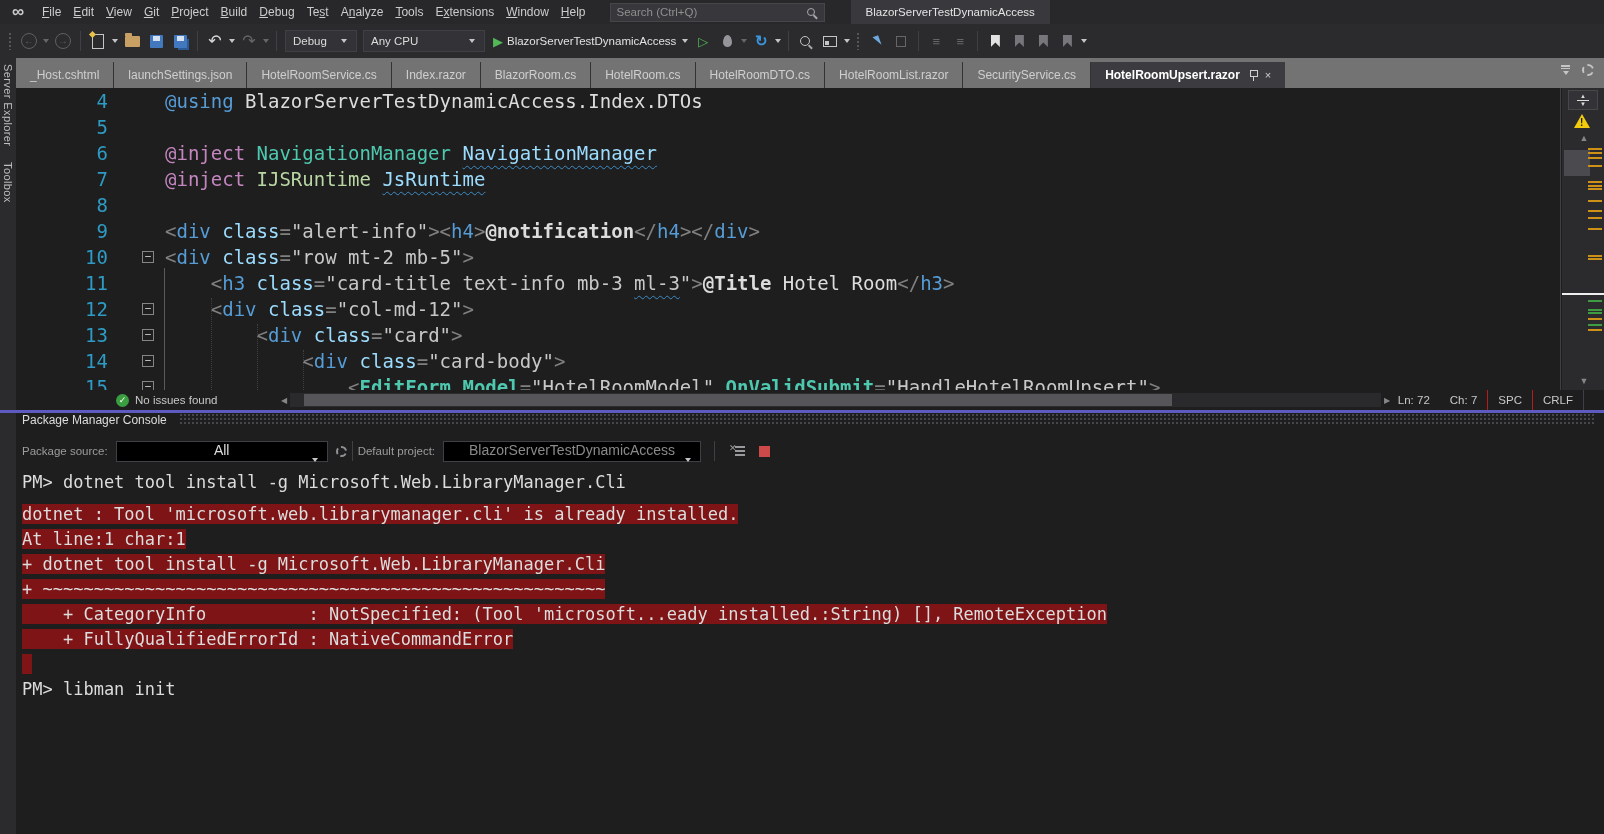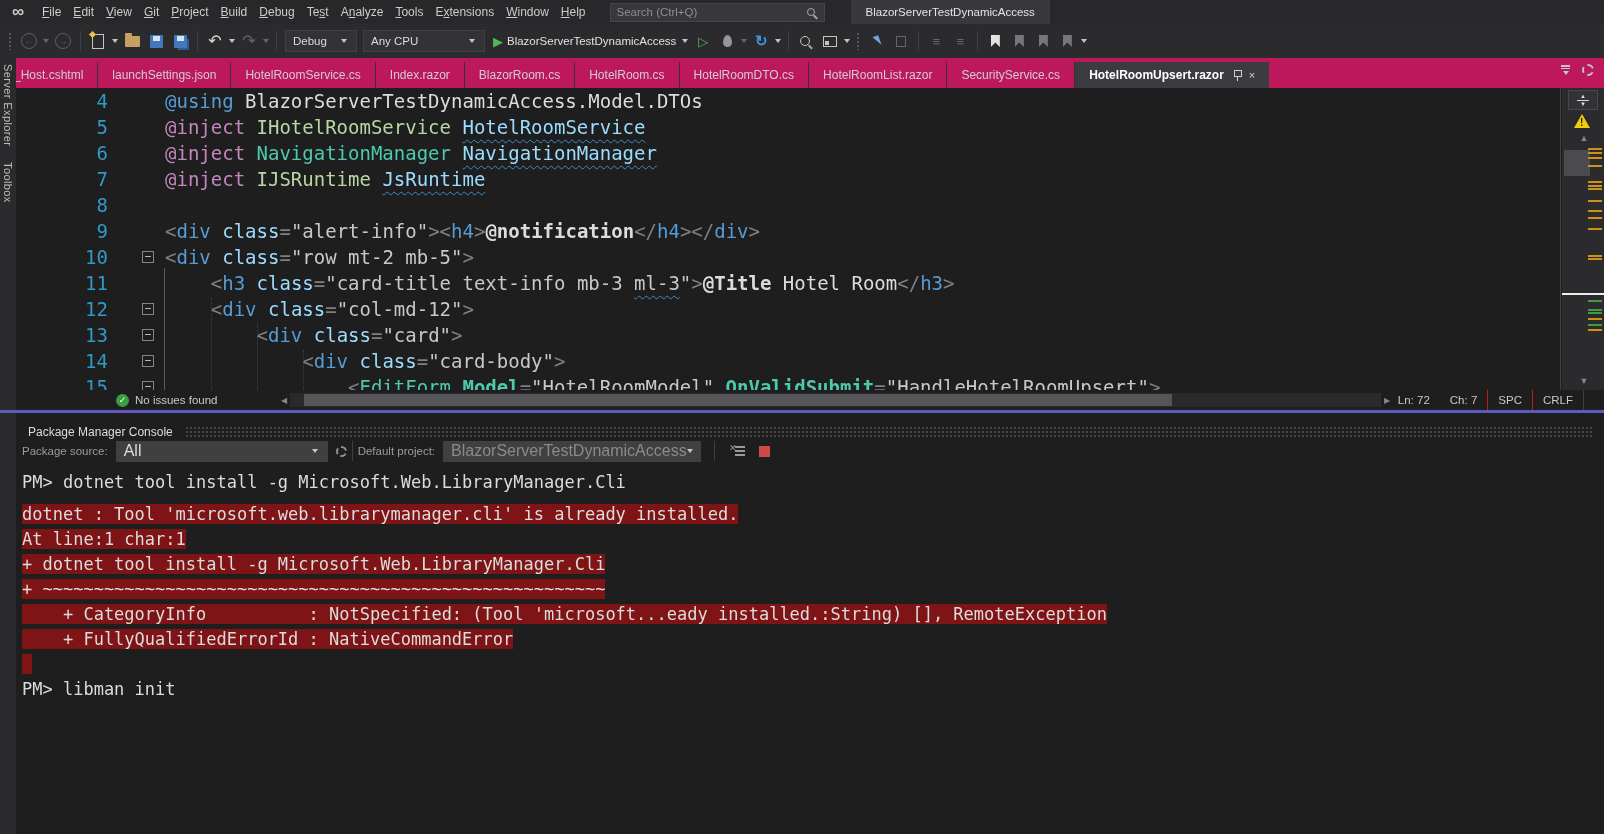--- a/index.html
+++ b/index.html
@@ -43,21 +43,21 @@
   .ch-restart{font-size:15px;color:#3A96DD;font-weight:bold;}
   .i-browse{width:14px;height:11px;border:1px solid #C5C5C5;position:relative;display:inline-block;}
   .i-browse::before{content:'';position:absolute;width:4px;height:4px;background:#C5C5C5;left:1px;bottom:1px;}
   .i-cursor{width:0;height:0;border-top:10px solid #6FA8DC;border-left:6px solid transparent;transform:rotate(-20deg);display:inline-block;}
   .i-rect{width:10px;height:11px;border:1px solid #66666A;display:inline-block;}
   .ch-dis{color:#66666A;font-size:13px;}
   .i-bm{width:9px;height:12px;display:inline-block;clip-path:polygon(0 0,100% 0,100% 100%,50% 62%,0 100%);}
   .bm-on{background:#E2E2E2;} .bm-off{background:#77777B;}
 
   
-  .tabbar{position:absolute;top:58px;left:0;right:0;height:30px;background:#be185d;display:flex;align-items:flex-end;}
+  .tabbar{position:absolute;top:58px;left:16px;right:0;height:30px;background:#737373;display:flex;align-items:flex-end;}
   .tab{height:26px;display:flex;align-items:center;padding:0 14px;font-size:12px;color:#CFCFCF;white-space:nowrap;cursor:default;}
   .tab:not(.active){border-right:1px solid #333337;}
   .tab.active{background:#3C3C40;color:#FFFFFF;font-weight:bold;}
   .tab-close{margin-left:7px;font-size:11px;color:#D0D0D0;font-weight:normal;}
   .pin{width:9px;height:11px;margin-left:9px;position:relative;display:inline-block;}
   .pin::before{content:'';position:absolute;width:6px;height:5px;border:1px solid #CFCFCF;top:0;left:1px;}
   .pin::after{content:'';position:absolute;width:1px;height:4px;background:#CFCFCF;bottom:0;left:4px;}
   .tab-extras{position:absolute;right:10px;top:6px;display:flex;align-items:center;gap:12px;}
   .i-filelist{display:flex;flex-direction:column;align-items:center;gap:1px;}
   .i-filelist .bar{width:9px;height:1.5px;background:#C5C5C5;}
@@ -72,21 +72,21 @@
   
   .editor{position:absolute;top:88px;left:16px;right:0;height:302px;background:#1E1E1E;overflow:hidden;}
   .cl{display:flex;height:26px;line-height:26px;font-family:"DejaVu Sans Mono",monospace;font-size:19px;white-space:pre;}
   .ln-num{width:100px;padding-right:8px;text-align:right;color:#2E9BC4;flex:none;}
   .fold{width:36px;flex:none;position:relative;}
   .fold-box{position:absolute;left:26px;top:7px;width:12px;height:12px;border:1px solid #858585;background:#1E1E1E;color:#C5C5C5;font-size:11px;line-height:9px;text-align:center;}
   .code-text{padding-left:13px;}
   .s-kb{color:#569CD6;} .s-kp{color:#C586C0;} .s-pl{color:#DCDCDC;} .s-if{color:#B8D7A3;}
   .s-cl{color:#4EC9B0;} .s-pr{color:#9CDCFE;} .s-dl{color:#808080;} .s-tg{color:#569CD6;}
   .s-at{color:#9CDCFE;} .s-vl{color:#C8C8C8;} .s-bw{color:#DCDCDC;font-weight:bold;}
-  .s-ba{color:#4EC9B0;font-weight:bold;} .s-b{font-weight:normal;}
+  .s-ba{color:#4EC9B0;font-weight:bold;} .s-b{font-weight:bold;}
   .s-sq{text-decoration:underline;text-decoration-style:wavy;text-decoration-color:#3E8CC7;text-decoration-thickness:1px;text-underline-offset:5px;}
   .fold-connector{position:absolute;left:148px;top:180px;width:1px;height:122px;background:#5A5A5A;}
   .iguide{position:absolute;width:1px;border-left:1px dotted #404040;}
 
   
   .vs-divider{position:absolute;left:1544px;top:0;height:302px;width:1px;background:#3F3F46;}
   .vtrack{position:absolute;left:1546px;top:0;width:42px;height:302px;background:#2B2B2E;}
   .split-handle{position:absolute;left:1552px;top:2px;width:30px;height:20px;background:#333337;border:1px solid #47474B;display:flex;flex-direction:column;align-items:center;justify-content:center;color:#DCDCDC;}
   .split-handle .tiny{font-size:6px;line-height:5px;}
   .split-handle .line{width:12px;height:1px;background:#DCDCDC;margin:1px 0;}
@@ -111,24 +111,24 @@
   .pos-cells{position:absolute;right:20px;top:0;height:20px;display:flex;align-items:center;}
   .pos-cells .cell{padding:0 10px;line-height:20px;}
   .cell.bordered{border-left:1px solid #b91c1c;}
   .cell.last{border-right:1px solid #3F3F46;}
 
   
   .splitter{position:absolute;top:410px;left:0;width:1604px;height:3px;background:#5D5BC0;z-index:6;}
 
   
   .pmc{position:absolute;top:413px;left:16px;right:0;bottom:0;background:#1E1E1E;}
-  .pmc-header{height:26px;display:flex;align-items:flex-end;padding:0 10px 0 12px;color:#DCDCDC;font-size:12px;}
+  .pmc-header{height:26px;display:flex;align-items:flex-start;padding:0 10px 0 6px;color:#DCDCDC;font-size:12px;}
   .pmc-dots{flex:1;height:13px;margin-left:12px;background-image:radial-gradient(#47474B 1px,transparent 1.2px);background-size:4px 4px;}
   .pmc-toolbar{height:24px;display:flex;align-items:center;font-size:11.5px;color:#9C9C9C;padding-left:6px;}
-  .pmc-dd{background:#404040;border:1px solid #3F3F46;height:21px;display:flex;align-items:center;font-size:16px;padding:0 7px;margin:0 8px;}
+  .pmc-dd{background:#000000;border:1px solid #3F3F46;height:21px;display:flex;align-items:center;font-size:14px;padding:0 7px;margin:0 8px;flex-direction:column;}
   .pmc-dd .val{color:#DCDCDC;} .pmc-dd .val.dim{color:#8A8A8A;}
   .pmc-dd .cdown{margin-left:auto;}
   .dd-source{width:212px;} .dd-project{width:258px;}
   .i-clear{position:relative;width:15px;height:12px;display:inline-block;margin-left:10px;}
   .i-clear .l{position:absolute;right:0;width:10px;height:1.5px;background:#9A9A9E;}
   .i-clear .l1{top:1px;} .i-clear .l2{top:5px;} .i-clear .l3{top:9px;}
   .i-clear .x{position:absolute;left:-1px;top:-2px;color:#9A9A9E;font-size:9px;}
   .i-stop{width:11px;height:11px;background:#CE4A4A;display:inline-block;margin-left:14px;}
   .pmc-out{padding:7px 0 0 6px;font-family:"DejaVu Sans Mono",monospace;font-size:17px;line-height:25px;color:#DCDCDC;white-space:pre;}
   .pmc-line:first-child{margin-bottom:7px;}
@@ -303,22 +303,22 @@
         <span class="bar"></span>
           <span class="bar"></span>
           <span class="cdown" style="margin:1px 0 0;"></span>
       </span>
       <span class="gear"></span>
     </div>
   </div>
 
   <div class="editor">
     <div>
-        <div class="cl"><span class="ln-num">4</span><span class="fold"></span><span class="code-text"><span class="s-kb">@using</span><span class="s-pl"> BlazorServerTestDynamicAccess.Model.DTOs</span></span></div>
-        <div class="cl"><span class="ln-num">5</span><span class="fold"></span><span class="code-text"><span class="s-kp">@inject</span><span class="s-pl"> </span><span class="s-if">IHotelRoomService</span><span class="s-pl"> </span><span class="s-pr s-sq">HotelRoomService</span></span></div>
+        <div class="cl"><span class="ln-num">4</span><span class="fold"></span><span class="code-text"><span class="s-kb">@using</span><span class="s-pl"> BlazorServerTestDynamicAccess.Index.DTOs</span></span></div>
+        <div class="cl"><span class="ln-num">5</span><span class="fold"></span></div>
         <div class="cl"><span class="ln-num">6</span><span class="fold"></span><span class="code-text"><span class="s-kp">@inject</span><span class="s-pl"> </span><span class="s-cl">NavigationManager</span><span class="s-pl"> </span><span class="s-pr s-sq">NavigationManager</span></span></div>
         <div class="cl"><span class="ln-num">7</span><span class="fold"></span><span class="code-text"><span class="s-kp">@inject</span><span class="s-pl"> </span><span class="s-if">IJSRuntime</span><span class="s-pl"> </span><span class="s-pr s-sq">JsRuntime</span></span></div>
         <div class="cl"><span class="ln-num">8</span><span class="fold"></span><span class="code-text"></span></div>
         <div class="cl"><span class="ln-num">9</span><span class="fold"></span><span class="code-text"><span class="s-dl">&lt;</span><span class="s-tg">div</span><span class="s-pl"> </span><span class="s-at">class</span><span class="s-dl">=</span><span class="s-vl">"alert-info"</span><span class="s-dl">&gt;&lt;</span><span class="s-tg">h4</span><span class="s-dl">&gt;</span><span class="s-bw">@notification</span><span class="s-dl">&lt;/</span><span class="s-tg">h4</span><span class="s-dl">&gt;&lt;/</span><span class="s-tg">div</span><span class="s-dl">&gt;</span></span></div>
         <div class="cl"><span class="ln-num">10</span><span class="fold"><span class="fold-box">−</span></span><span class="code-text"><span class="s-dl">&lt;</span><span class="s-tg">div</span><span class="s-pl"> </span><span class="s-at">class</span><span class="s-dl">=</span><span class="s-vl">"row mt-2 mb-5"</span><span class="s-dl">&gt;</span></span></div>
         <div class="cl"><span class="ln-num">11</span><span class="fold"></span><span class="code-text"><span class="s-pl">    </span><span class="s-dl">&lt;</span><span class="s-tg">h3</span><span class="s-pl"> </span><span class="s-at">class</span><span class="s-dl">=</span><span class="s-vl">"card-title text-info mb-3 </span><span class="s-vl s-sq">ml-3</span><span class="s-vl">"</span><span class="s-dl">&gt;</span><span class="s-bw">@Title</span><span class="s-pl"> Hotel Room</span><span class="s-dl">&lt;/</span><span class="s-tg">h3</span><span class="s-dl">&gt;</span></span></div>
         <div class="cl"><span class="ln-num">12</span><span class="fold"><span class="fold-box">−</span></span><span class="code-text"><span class="s-pl">    </span><span class="s-dl">&lt;</span><span class="s-tg">div</span><span class="s-pl"> </span><span class="s-at">class</span><span class="s-dl">=</span><span class="s-vl">"col-md-12"</span><span class="s-dl">&gt;</span></span></div>
         <div class="cl"><span class="ln-num">13</span><span class="fold"><span class="fold-box">−</span></span><span class="code-text"><span class="s-pl">        </span><span class="s-dl">&lt;</span><span class="s-tg">div</span><span class="s-pl"> </span><span class="s-at">class</span><span class="s-dl">=</span><span class="s-vl">"card"</span><span class="s-dl">&gt;</span></span></div>
         <div class="cl"><span class="ln-num">14</span><span class="fold"><span class="fold-box">−</span></span><span class="code-text"><span class="s-pl">            </span><span class="s-dl">&lt;</span><span class="s-tg">div</span><span class="s-pl"> </span><span class="s-at">class</span><span class="s-dl">=</span><span class="s-vl">"card-body"</span><span class="s-dl">&gt;</span></span></div>
         <div class="cl"><span class="ln-num">15</span><span class="fold"><span class="fold-box">−</span></span><span class="code-text"><span class="s-pl">                </span><span class="s-dl">&lt;</span><span class="s-cl s-b">EditForm</span><span class="s-pl"> </span><span class="s-ba">Model</span><span class="s-dl">=</span><span class="s-vl">"HotelRoomModel"</span><span class="s-pl"> </span><span class="s-ba s-sq">OnValidSubmit</span><span class="s-dl">=</span><span class="s-vl">"HandleHotelRoomUpsert"</span><span class="s-dl">&gt;</span></span></div>

